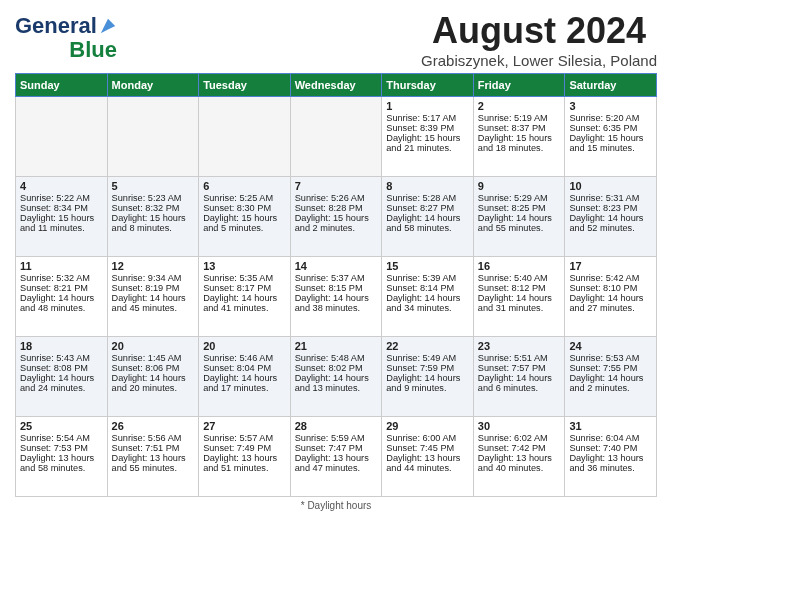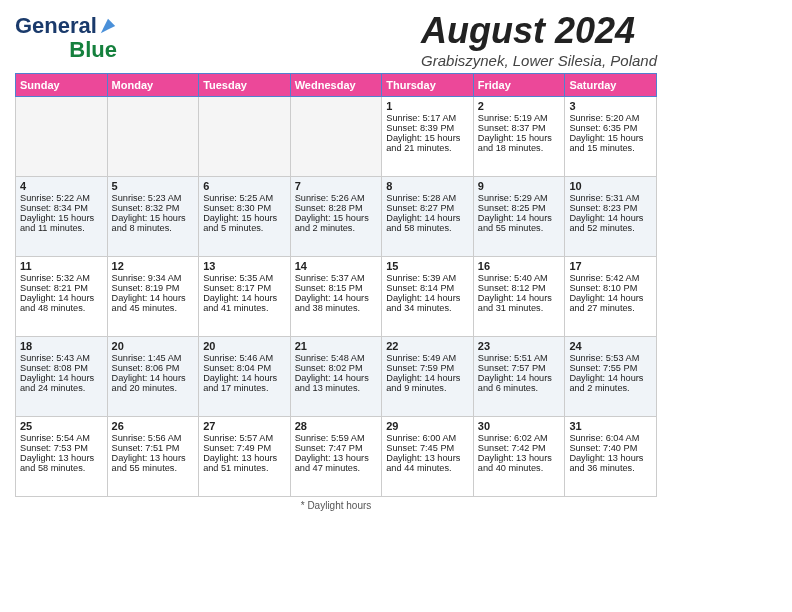--- a/index.html
+++ b/index.html
@@ -30,39 +30,38 @@
       font-weight: bold;
       color: #1a3a6b;
       line-height: 1.1;
     }
     .logo-icon {
       width: 18px;
       height: 18px;
       margin-left: 2px;
     }
     .title-block {
-      text-align: left;
-      font-style: italic;
+      text-align: center;
     }
     .month-year {
       font-size: 36px;
       font-weight: bold;
       color: #222;
     }
     .location {
       font-size: 15px;
       color: #444;
     }
     table {
       width: 100%;
       border-collapse: collapse;
       table-layout: fixed;
     }
     th {
-      background-color: #ec4899;
+      background-color: #15803d;
       color: #fff;
       font-size: 11px;
       font-weight: bold;
       padding: 5px 4px;
       text-align: left;
       border: 1px solid #5080d0;
     }
     td {
       border: 1px solid #ccc;
       vertical-align: top;

